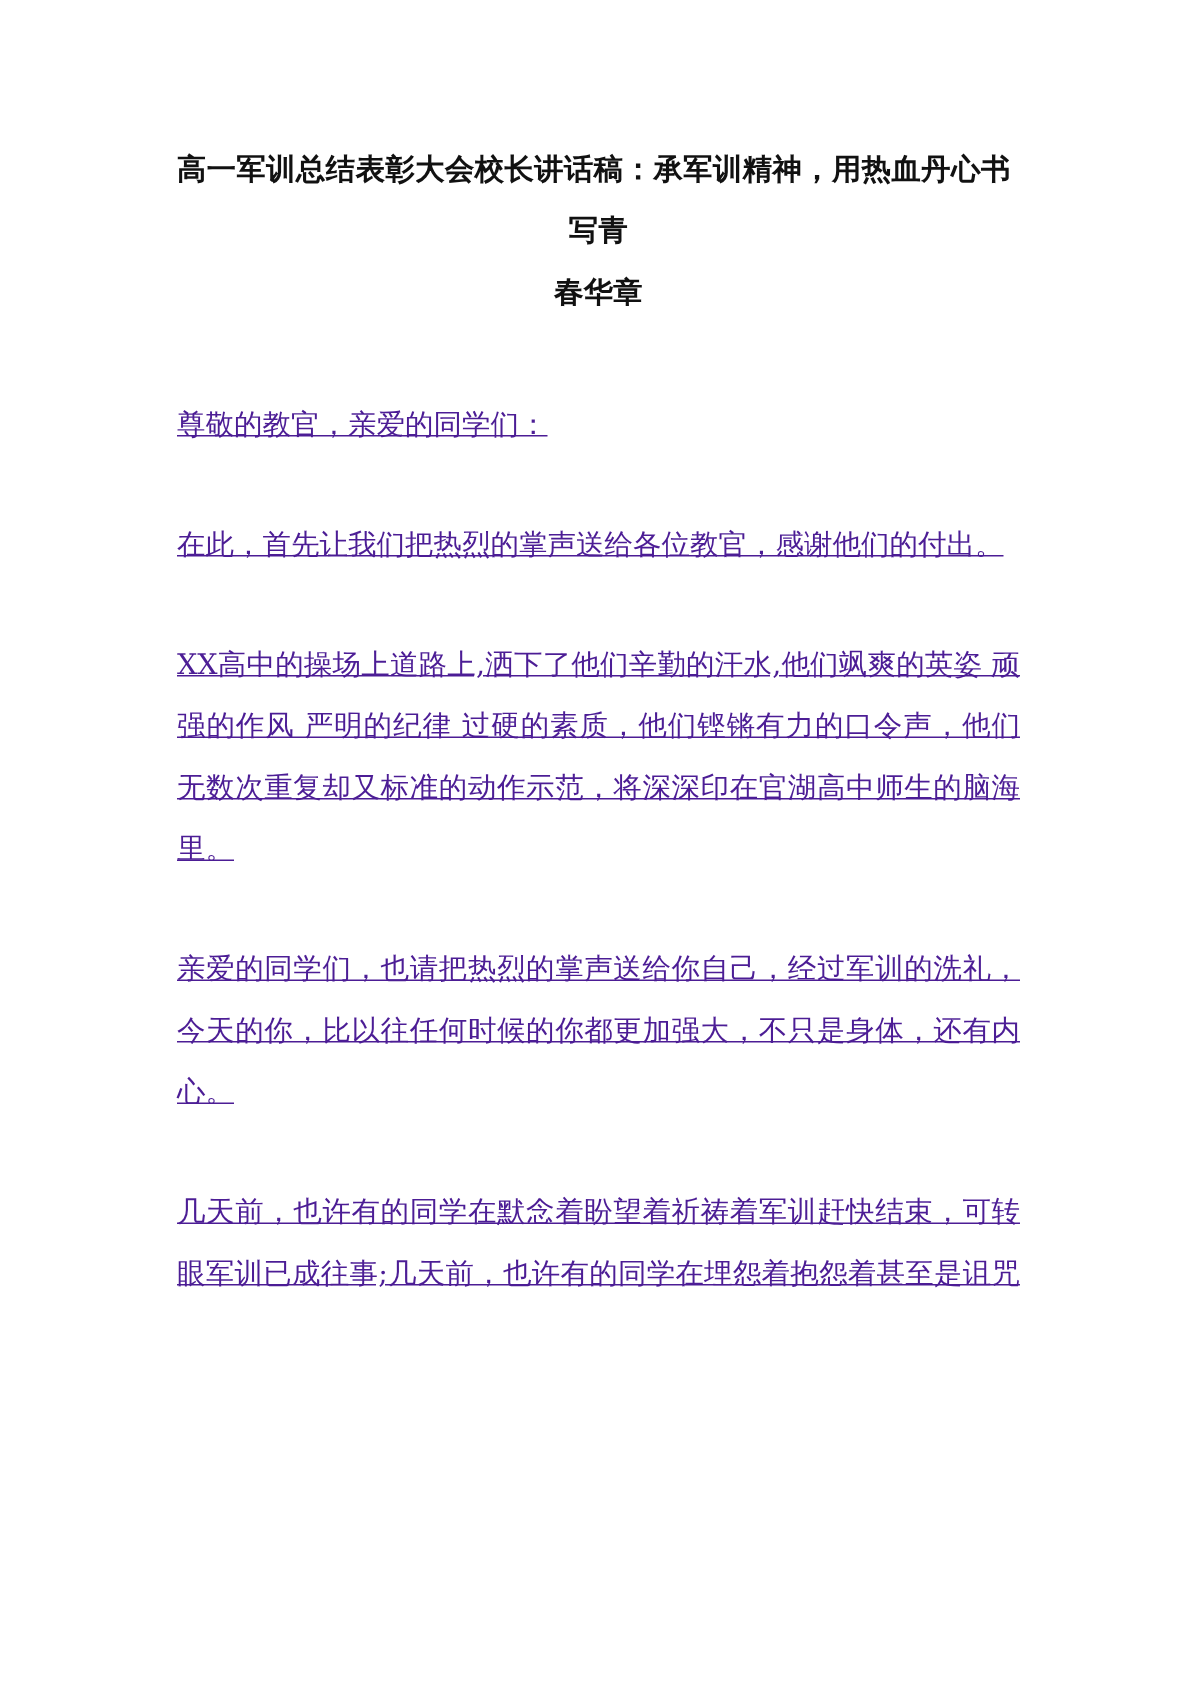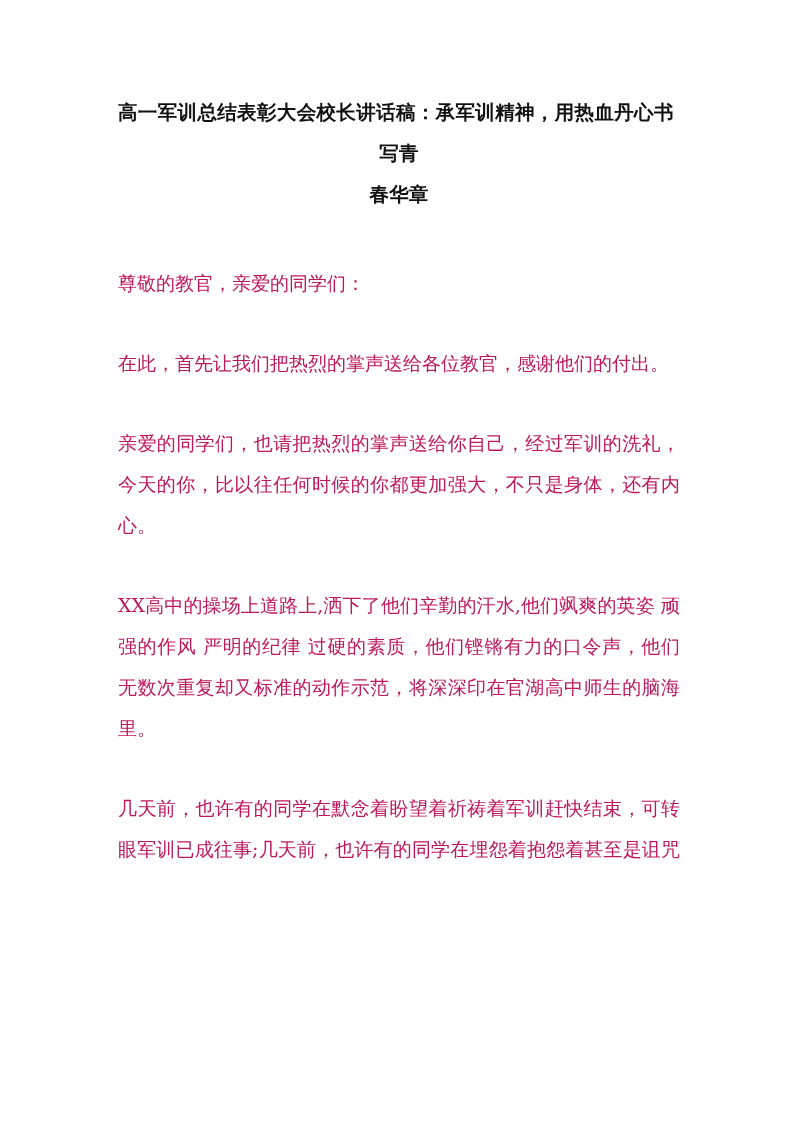--- a/index.html
+++ b/index.html
@@ -48,22 +48,23 @@
   }
   .body-block {
     margin-top: 48px;
   }
   p.para {
     font-size: 19px;
     line-height: 41px;
     margin: 0 0 39px 0;
     text-align: justify;
     text-justify: inter-ideograph;
-    color: #be185d;
+    color: #4c1d95;
     word-break: break-all;
+    text-decoration: underline;
   }
   p.para:last-child {
     margin-bottom: 0;
   }
   p.para.no-justify {
     text-align: left;
   }
 </style>
 </head>
 <body>
@@ -72,19 +73,19 @@
   <div class="content">
 
     <h1 class="doc-title">
       <span class="t-line t-line-1">高一军训总结表彰大会校长讲话稿：承军训精神，用热血丹心书写青</span>
       <span class="t-line t-line-2">春华章</span>
     </h1>
 
     <div class="body-block">
       <p class="para no-justify">尊敬的教官，亲爱的同学们：</p>
       <p class="para no-justify">在此，首先让我们把热烈的掌声送给各位教官，感谢他们的付出。</p>
+      <p class="para">XX高中的操场上道路上,洒下了他们辛勤的汗水,他们飒爽的英姿 顽强的作风 严明的纪律 过硬的素质，他们铿锵有力的口令声，他们无数次重复却又标准的动作示范，将深深印在官湖高中师生的脑海里。</p>
       <p class="para">亲爱的同学们，也请把热烈的掌声送给你自己，经过军训的洗礼，今天的你，比以往任何时候的你都更加强大，不只是身体，还有内心。</p>
-      <p class="para">XX高中的操场上道路上,洒下了他们辛勤的汗水,他们飒爽的英姿 顽强的作风 严明的纪律 过硬的素质，他们铿锵有力的口令声，他们无数次重复却又标准的动作示范，将深深印在官湖高中师生的脑海里。</p>
       <p class="para">几天前，也许有的同学在默念着盼望着祈祷着军训赶快结束，可转眼军训已成往事;几天前，也许有的同学在埋怨着抱怨着甚至是诅咒着，</p>
     </div>
 
   </div>
 </div>
 
 </body></html>

